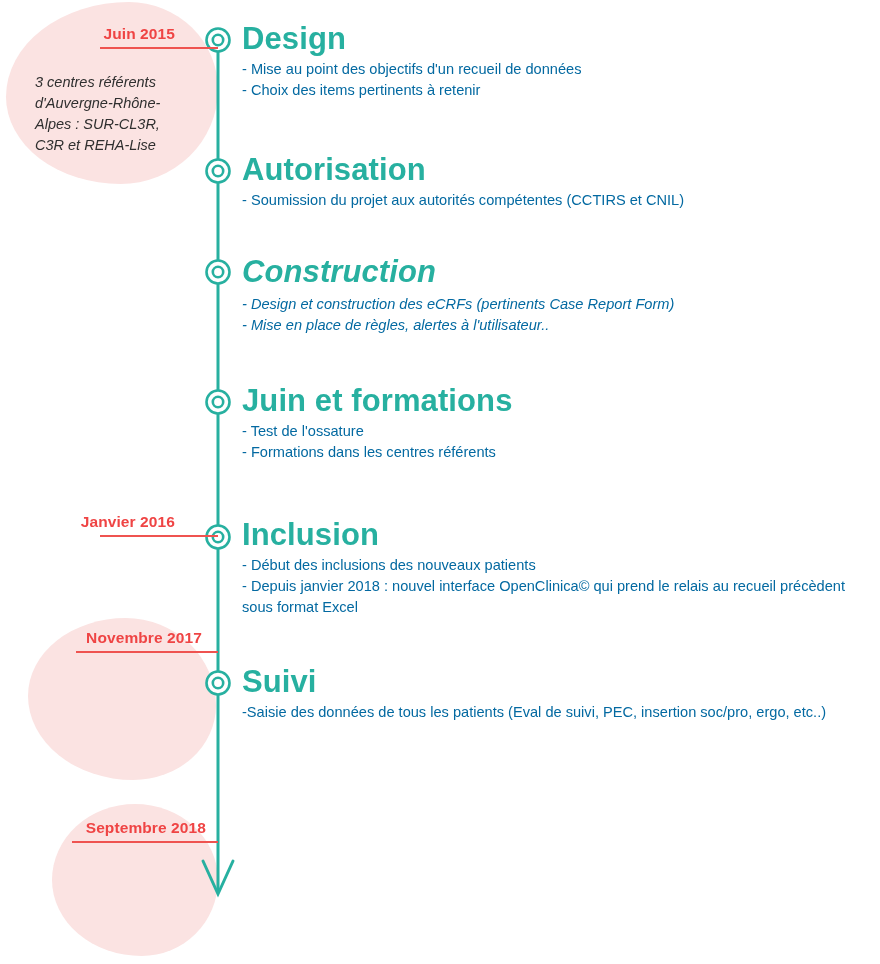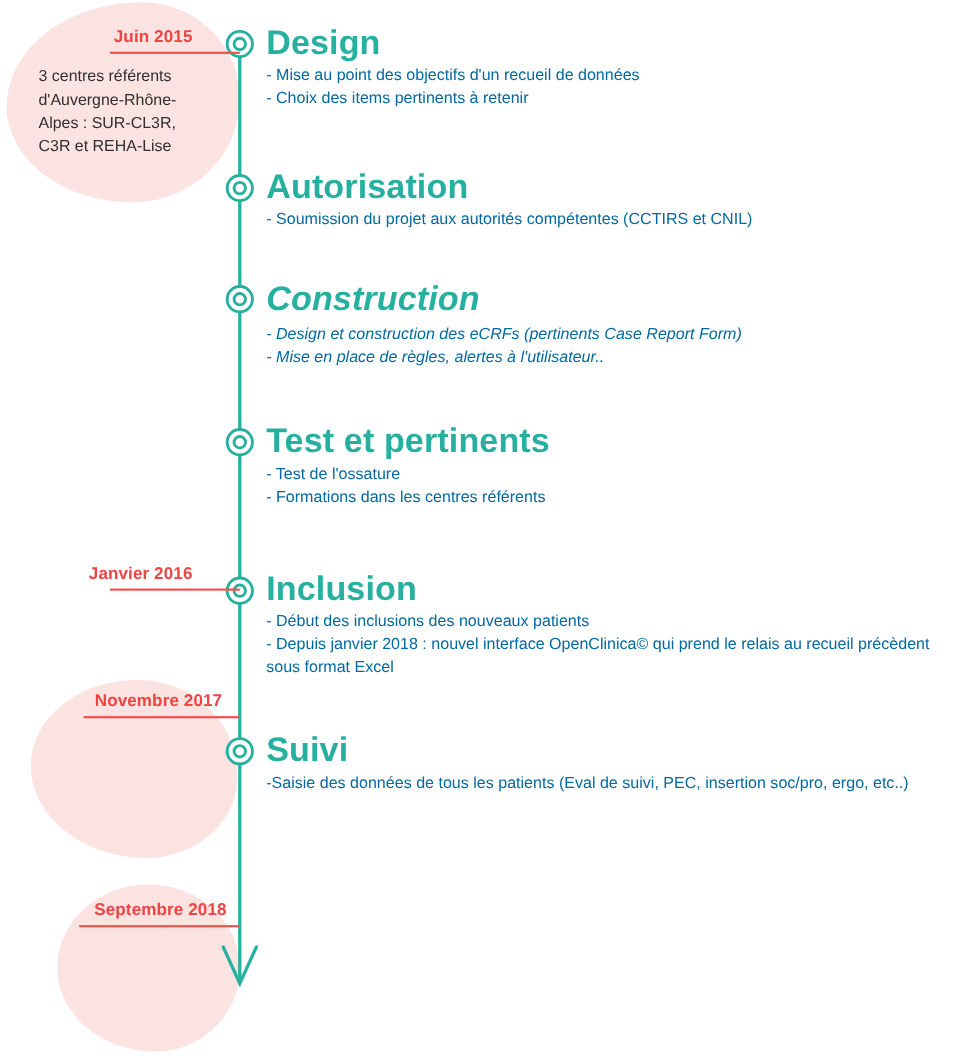--- a/index.html
+++ b/index.html
@@ -154,21 +154,21 @@
     <g>
       <circle cx="218" cy="683" r="11.5" fill="#ffffff" stroke="#27b0a0" stroke-width="2.6"></circle>
       <circle cx="218" cy="683" r="5.2" fill="#ffffff" stroke="#27b0a0" stroke-width="2.6"></circle>
     </g>
   </svg>
 
   <div class="date-label" style="left:20px; top:25px; width:155px;">
     <span class="date-text">Juin 2015</span>
   </div>
   <div class="date-rule" style="left:100px; top:47px; width:118px;"></div>
-  <div class="side-note" style="left:35px; top:60px;">3 centres référents d'Auvergne-Rhône-Alpes : SUR-CL3R, C3R et REHA-Lise</div>
+  <div class="side-note" style="left:35px; top:72px;font-style:italic;">3 centres référents d'Auvergne-Rhône-Alpes : SUR-CL3R, C3R et REHA-Lise</div>
 
   <div class="date-label" style="left:20px; top:513px; width:155px;">
     <span class="date-text">Janvier 2016</span>
   </div>
   <div class="date-rule" style="left:100px; top:535px; width:118px;"></div>
 
   <div class="date-label" style="left:20px; top:629px; width:182px;">
     <span class="date-text">Novembre 2017</span>
   </div>
   <div class="date-rule" style="left:76px; top:651px; width:142px;"></div>
@@ -195,21 +195,21 @@
 
   <div class="milestone ms-w-narrow" style="top:258px;font-style:italic;">
     <h2 class="milestone-title">Construction</h2>
     <ul class="milestone-lines" style="margin-top:9px;">
       <li>- Design et construction des eCRFs (pertinents Case Report Form)</li>
       <li>- Mise en place de règles, alertes à l'utilisateur..</li>
     </ul>
   </div>
 
   <div class="milestone ms-w-narrow" style="top:387px;">
-    <h2 class="milestone-title">Test et pertinents</h2>
+    <h2 class="milestone-title">Juin et formations</h2>
     <ul class="milestone-lines">
       <li>- Test de l'ossature</li>
       <li>- Formations dans les centres référents</li>
     </ul>
   </div>
 
   <div class="milestone ms-w-wide" style="top:521px;">
     <h2 class="milestone-title">Inclusion</h2>
     <ul class="milestone-lines">
       <li>- Début des inclusions des nouveaux patients</li>

